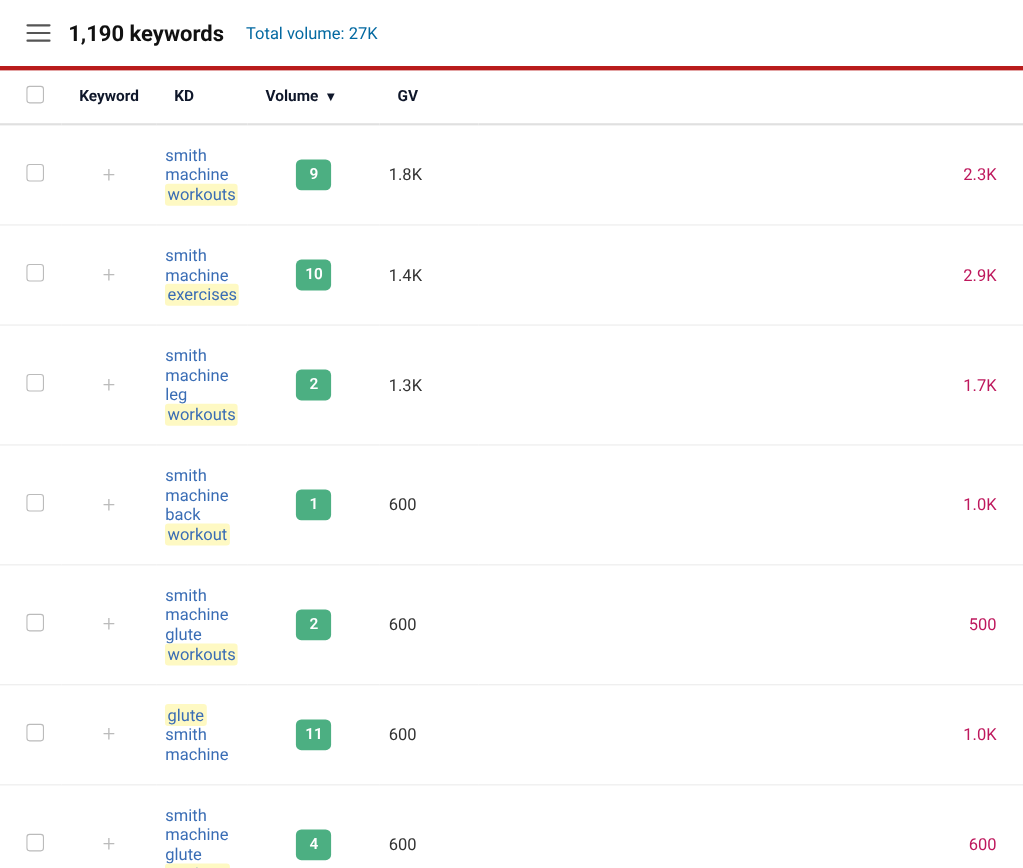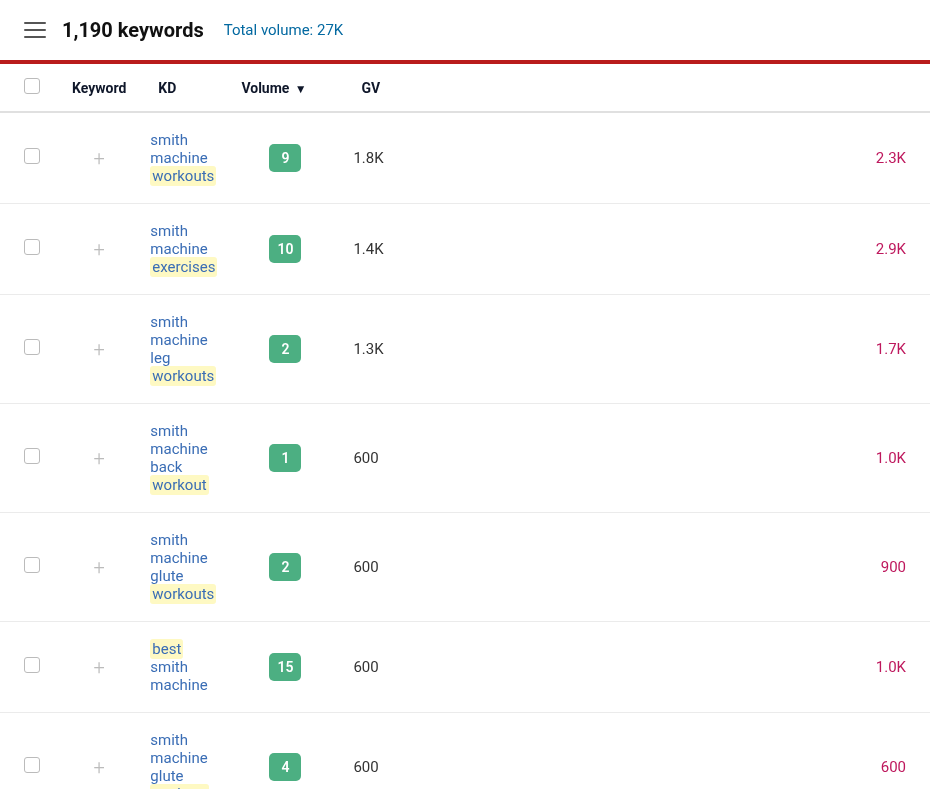--- a/index.html
+++ b/index.html
@@ -249,27 +249,27 @@
           <td class="td-kd"><span class="kd-badge">1</span></td>
           <td class="td-volume">600</td>
           <td class="td-gv">1.0K</td>
         </tr>
         <tr>
           <td class="td-checkbox"><span class="checkbox-box"></span></td>
           <td class="td-add"><span class="plus-btn">+</span></td>
           <td class="td-keyword"><a class="keyword-link" href="#">smith machine glute <span class="highlight">workouts</span></a></td>
           <td class="td-kd"><span class="kd-badge">2</span></td>
           <td class="td-volume">600</td>
-          <td class="td-gv">900</td>
-        </tr>
-        <tr>
-          <td class="td-checkbox"><span class="checkbox-box"></span></td>
-          <td class="td-add"><span class="plus-btn">+</span></td>
-          <td class="td-keyword"><a class="keyword-link" href="#"><span class="highlight">best</span> smith machine</a></td>
-          <td class="td-kd"><span class="kd-badge">15</span></td>
+          <td class="td-gv">500</td>
+        </tr>
+        <tr>
+          <td class="td-checkbox"><span class="checkbox-box"></span></td>
+          <td class="td-add"><span class="plus-btn">+</span></td>
+          <td class="td-keyword"><a class="keyword-link" href="#"><span class="highlight">glute</span> smith machine</a></td>
+          <td class="td-kd"><span class="kd-badge">11</span></td>
           <td class="td-volume">600</td>
           <td class="td-gv">1.0K</td>
         </tr>
         <tr>
           <td class="td-checkbox"><span class="checkbox-box"></span></td>
           <td class="td-add"><span class="plus-btn">+</span></td>
           <td class="td-keyword"><a class="keyword-link" href="#">smith machine glute <span class="highlight">workout</span></a></td>
           <td class="td-kd"><span class="kd-badge">4</span></td>
           <td class="td-volume">600</td>
           <td class="td-gv">600</td>

